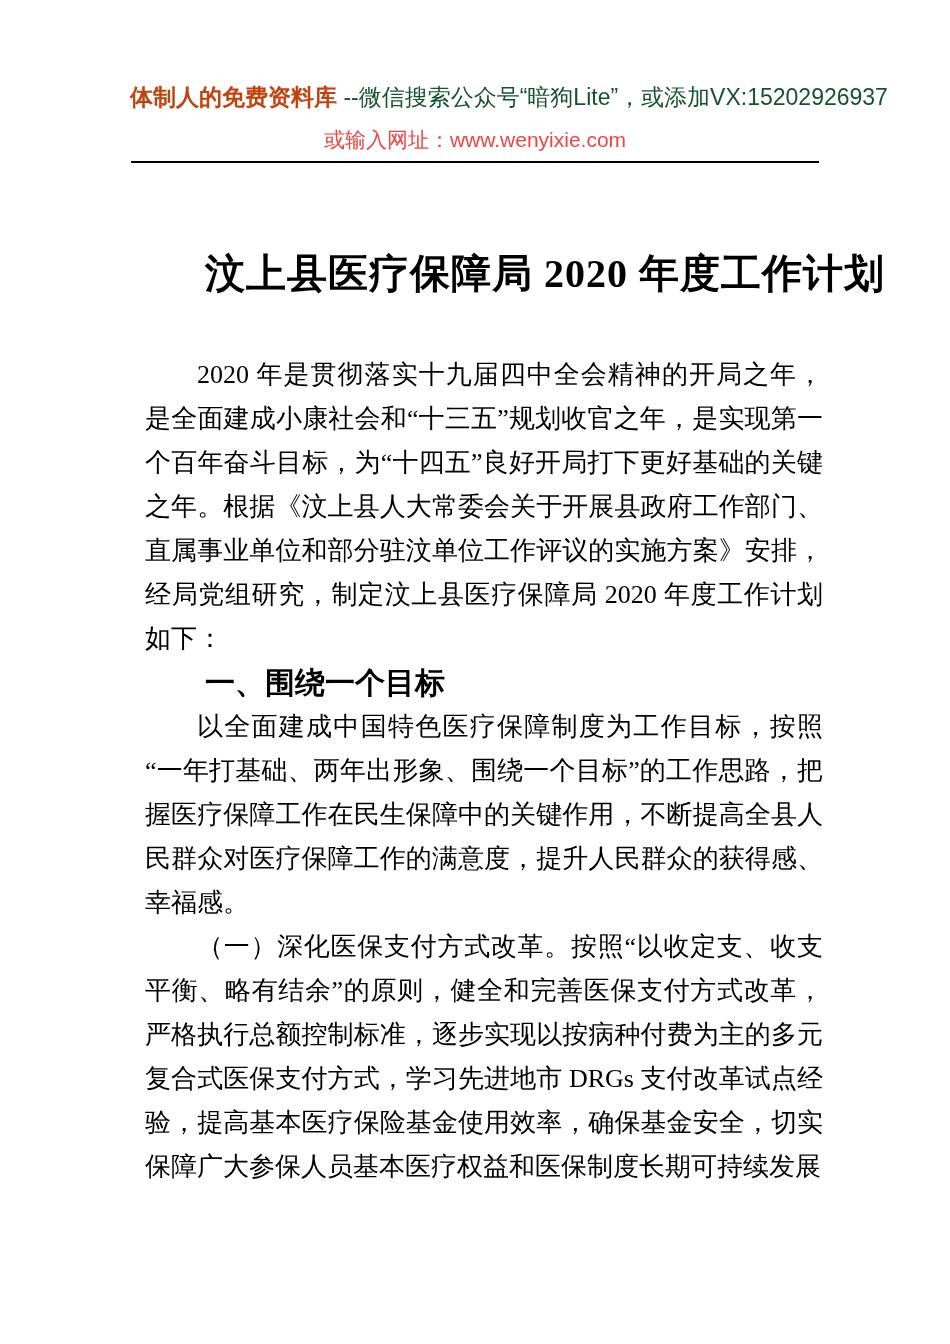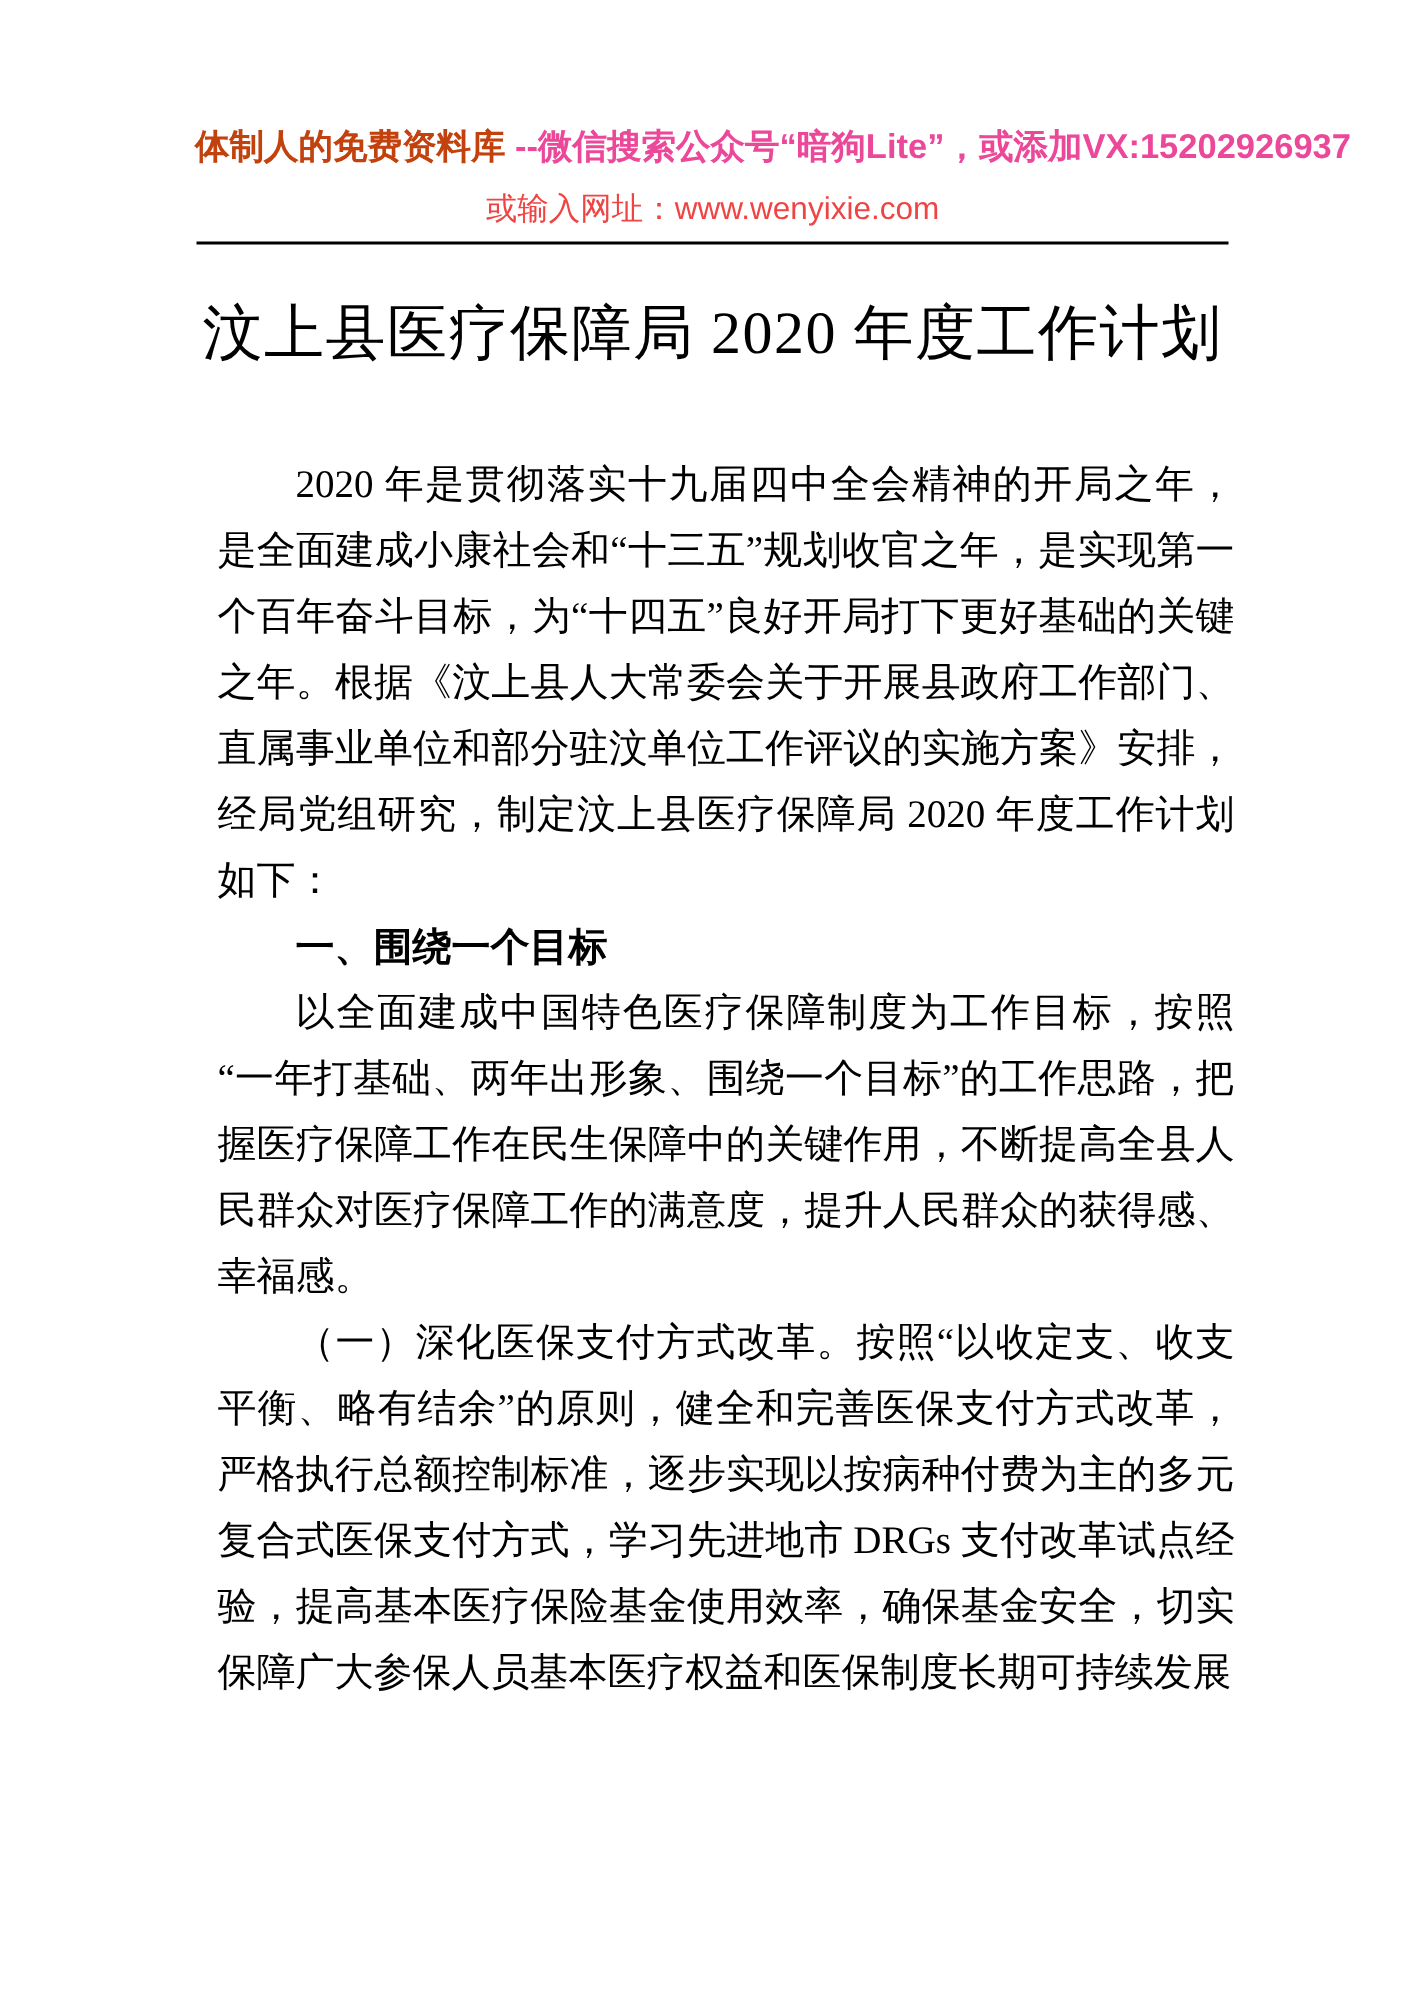--- a/index.html
+++ b/index.html
@@ -28,43 +28,43 @@
   .hdr-line1 {
     font-family: "Liberation Sans", sans-serif;
     font-size: 23px;
     line-height: 27px;
     white-space: nowrap;
   }
   .hdr-brand {
     font-weight: 700;
   }
   .hdr-line1-rest {
-    color: #ec4899;
-    font-weight: 700;
+    color: #14532d;
+    font-weight: 400;
   }
   .hdr-line2 {
     margin-top: 17px;
     font-family: "Liberation Sans", sans-serif;
     font-size: 21px;
     line-height: 24px;
     color: #ef4444;
   }
   .hdr-rule {
     margin: 9px auto 0 auto;
     width: 688px;
     height: 0;
     border-top: 2px solid #000000;
   }
   
   .doc-title {
-    margin: 36px auto 0 auto;
+    margin: 88px auto 0 auto;
     width: 820px;
-    text-align: center;
+    text-align: right;
     font-family: "Liberation Serif", serif;
-    font-weight: 400;
+    font-weight: 700;
     font-size: 40px;
     line-height: 46px;
     letter-spacing: 1px;
   }
   
   .doc-body {
     margin: 56px auto 16px 145px;
     width: 678px;
     font-size: 26px;
     line-height: 44px;
@@ -73,21 +73,21 @@
   }
   .doc-body p {
     margin: 0;
     text-indent: 2em;
   }
   .sec-heading {
     margin: 0;
     text-indent: 2em;
     font-family: "Liberation Sans", sans-serif;
     font-weight: 700;
-    font-size: 26px;
+    font-size: 30px;
     line-height: 44px;
   }
   .lead-bold {
     font-weight: 400;
   }
 </style>
 </head>
 <body>
 
 <div class="page">

